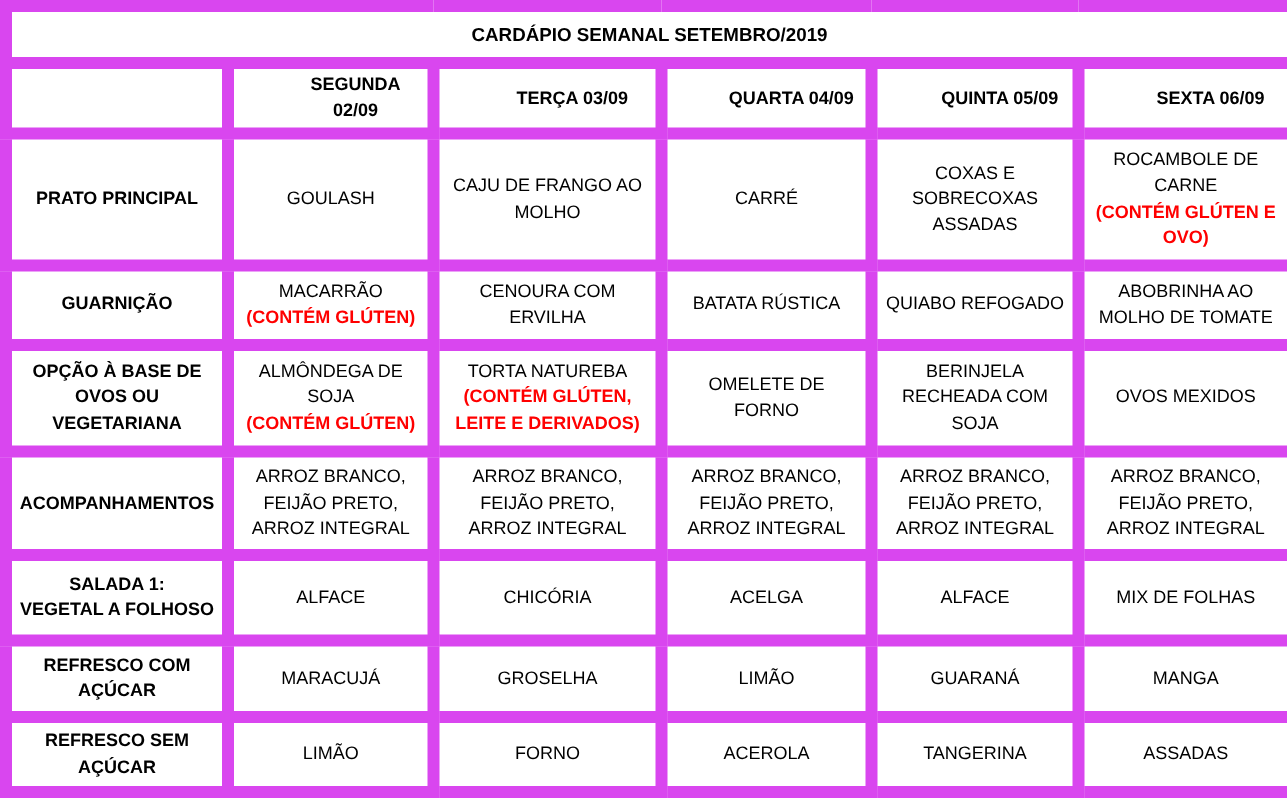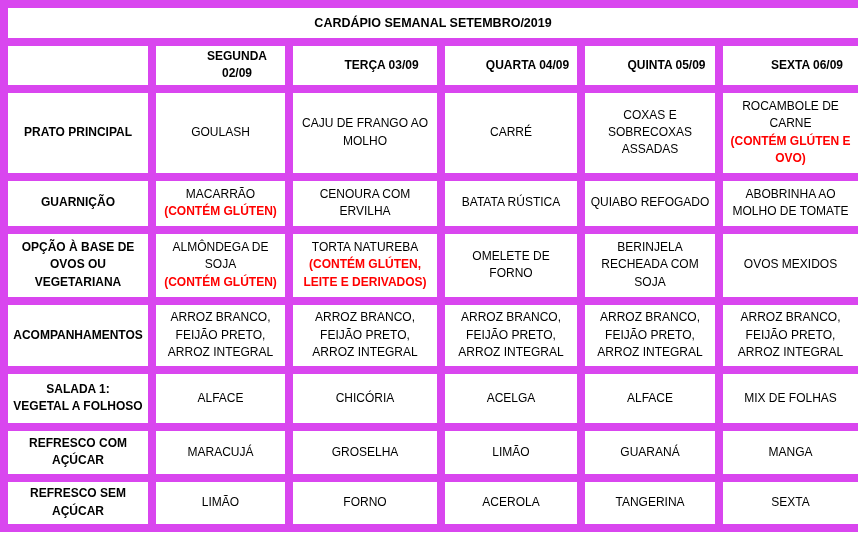--- a/index.html
+++ b/index.html
@@ -202,17 +202,17 @@
       <td>
           <span class="item-text">FORNO</span>
         </td>
       <td>
           <span class="item-text">ACEROLA</span>
         </td>
       <td>
           <span class="item-text">TANGERINA</span>
         </td>
       <td>
-          <span class="item-text">SEXTA</span>
+          <span class="item-text">ASSADAS</span>
         </td>
     </tr>
   </tbody>
 </table>
 
 </body></html>

